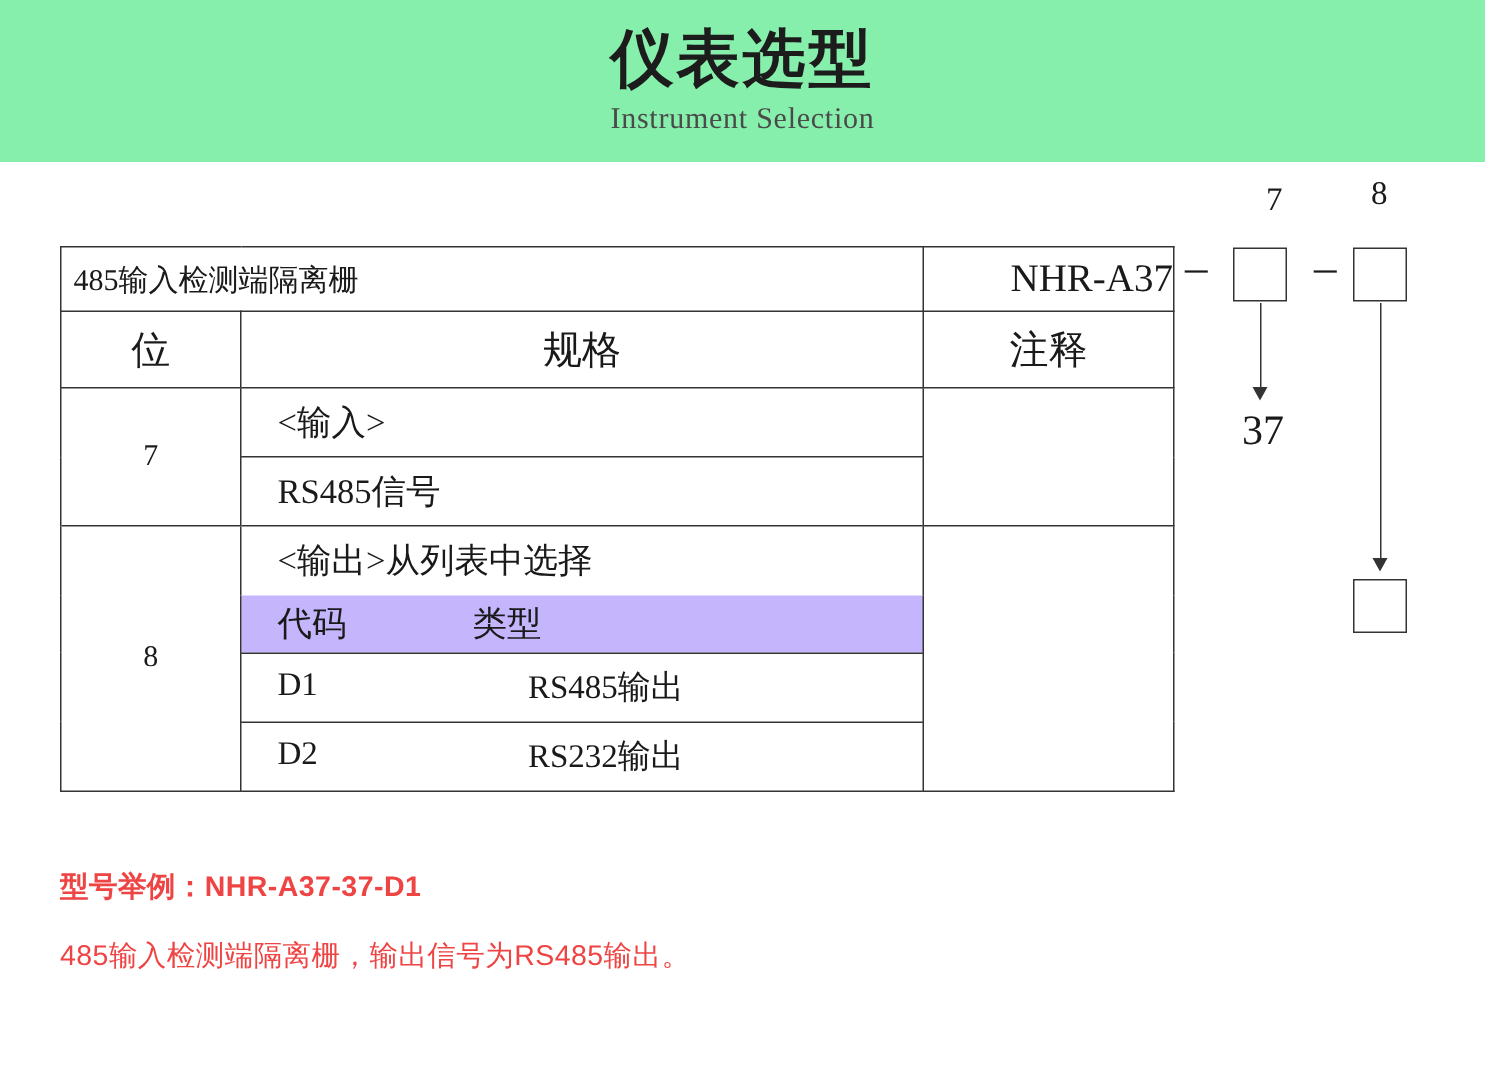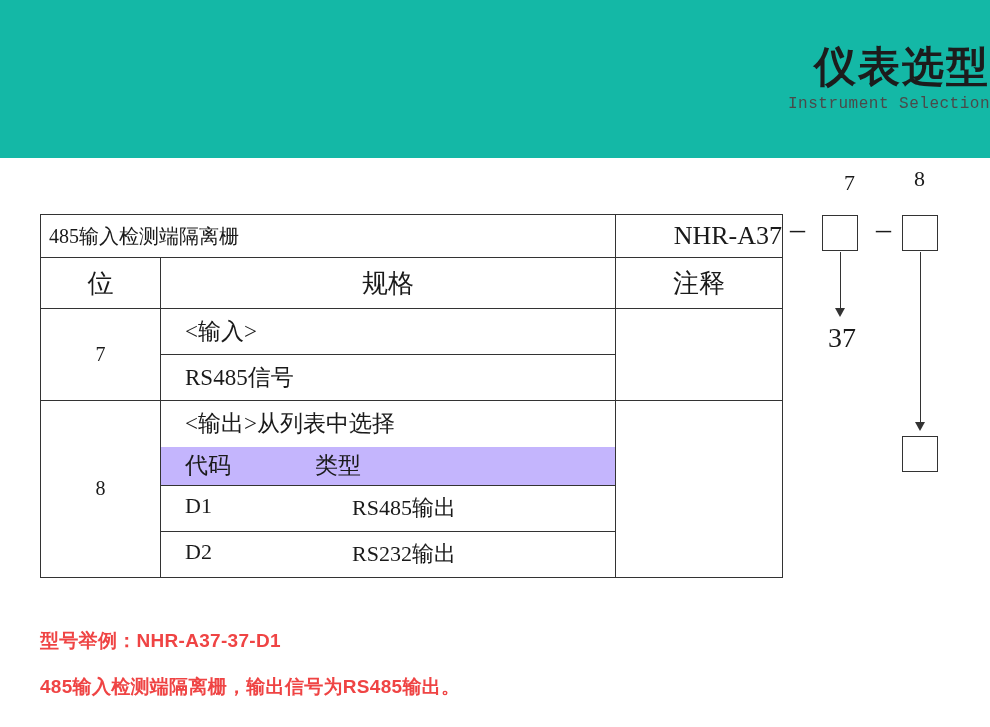--- a/index.html
+++ b/index.html
@@ -10,39 +10,39 @@
     width: 990px;
     height: 727px;
     background: #ffffff;
     font-family: "Liberation Serif", serif;
     color: #1a1a1a;
     overflow: hidden;
     position: relative;
   }
   .header {
     width: 990px;
-    height: 158px;
-    background: #14b8a6;
+    height: 108px;
+    background: #86efac;
     display: flex;
     flex-direction: column;
-    align-items: flex-end;
+    align-items: center;
     justify-content: center;
     box-sizing: border-box;
   }
   .header-title {
     font-family: "Liberation Sans", sans-serif;
     font-weight: bold;
     font-size: 42px;
     letter-spacing: 2px;
     color: #1c1c1c;
     line-height: 1.05;
   }
   .header-sub {
-    font-family: Liberation Mono, monospace;
-    font-size: 16px;
+    font-family: Liberation Serif, serif;
+    font-size: 20px;
     color: #4a4a4a;
     margin-top: 6px;
     letter-spacing: 0.5px;
   }
 
   .content {
     position: relative;
     width: 990px;
     height: 605px;
   }
@@ -170,21 +170,21 @@
     font-family: "Liberation Sans", sans-serif;
   }
   .note-line {
     font-size: 19px;
     font-weight: bold;
     color: #ef4444;
     margin-bottom: 20px;
     letter-spacing: 0.3px;
   }
   .note-line.n2, .note-line.n3 {
-    font-weight: bold;
+    font-weight: normal;
   }
 </style>
 </head>
 <body>
 
 <div class="header">
   <div class="header-title">仪表选型</div>
   <div class="header-sub">Instrument Selection</div>
 </div>
 

